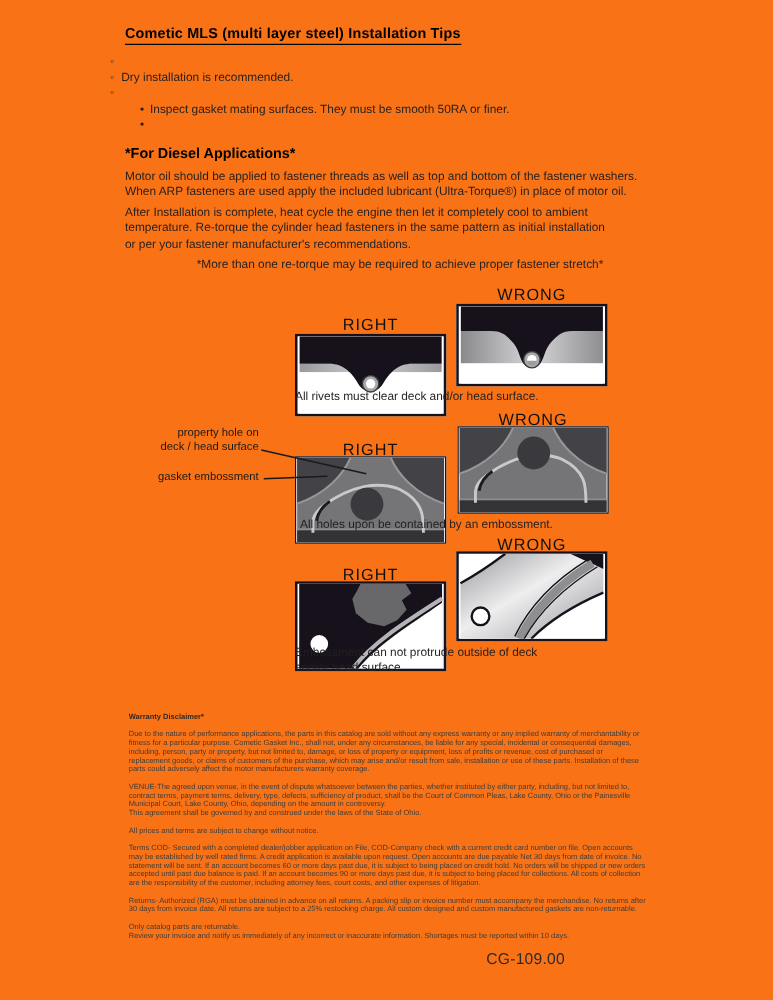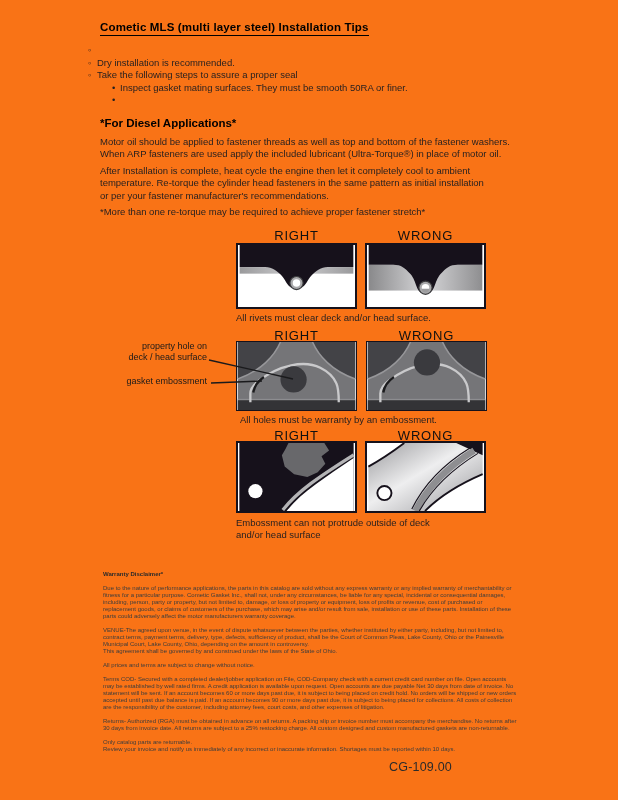--- a/index.html
+++ b/index.html
@@ -13,25 +13,25 @@
          border-bottom:1.5px solid #000;padding-bottom:2px;letter-spacing:.15px;}
   
   .tips{left:88px;top:44px;width:460px;font-size:9.5px;line-height:12.6px;}
   .tip{display:flex;}
   .tip .marker{width:9px;flex:0 0 9px;text-align:left;}
   .tip.lvl2{padding-left:24px;}
   .tip.lvl2 .marker{width:8px;flex:0 0 8px;}
   
   .diesel-h{left:100px;top:117px;font-size:11.5px;font-weight:bold;color:#000;}
   .body-par{left:100px;width:440px;font-size:9.5px;line-height:12.3px;white-space:pre-line;}
-  .p1{top:136px;} .p2{top:165px;} .p3{top:206px;}
+  .p1{top:136px;} .p2{top:165px;} .p3{top:206px;text-align:center;}
   
   .dg-label{width:121px;text-align:center;font-size:13px;letter-spacing:.8px;color:#111;}
   .r1l{top:228px;} .r2l{top:328px;} .r3l{top:428px;}
-  .colL{left:236px;} .colR{left:365px;} .colR2{left:366px;}
+  .colL{left:236px;margin-top:24px;} .colR{left:365px;} .colR2{left:366px;}
   
   .dg-box{width:121px;box-sizing:border-box;border:2px solid #16111b;background:#fff;}
   .dg-box svg{display:block;width:100%;height:100%;}
   .b66{height:66px;top:243px;}
   .b70{height:70px;top:341px;border-width:1.5px;}
   .b72{height:72px;top:441px;}
   
   .caption{font-size:9.5px;color:#231f20;white-space:pre-line;line-height:11.5px;}
   .cap1{left:236px;top:312px;}
   .cap2{left:240px;top:414px;}
@@ -57,21 +57,20 @@
   <div class="abs tips">
     <div class="tip lvl1">
         <span class="marker">◦</span>
       </div>
     <div class="tip lvl1">
         <span class="marker">◦</span>
         <span>Dry installation is recommended.</span>
       </div>
     <div class="tip lvl1">
         <span class="marker">◦</span>
-        <span>Take the following steps to assure a proper seal</span>
       </div>
     <div class="tip lvl2">
         <span class="marker">•</span>
         <span>Inspect gasket mating surfaces.  They must be smooth 50RA or finer.</span>
       </div>
     <div class="tip lvl2">
         <span class="marker">•</span>
       </div>
   </div>
 
@@ -153,21 +152,21 @@
       <path d="M44,0 C38,14 24,30 0,38" fill="none" stroke="#97979a" stroke-width="1.6"></path>
       <path d="M121,0 H77 C83,14 97,30 121,38 Z" fill="#434347"></path>
       <path d="M77,0 C83,14 97,30 121,38" fill="none" stroke="#97979a" stroke-width="1.6"></path>
       <rect y="58.5" width="121" height="1.5" fill="#8d8d90"></rect>
       <rect y="60" width="121" height="10" fill="#333336"></rect>
       <path d="M13,62 V53 C13,48 16,44 22,39.5 C30,33.5 43,26.5 55,24 C65,22 77,22.5 85,26.5 C93,30.5 99,36.5 101.5,42.5 C103.5,47 104,51 104,62" fill="none" stroke="#c9c9cb" stroke-width="2.4"></path>
       <path d="M16,52 C17,46 21,40 27,36" fill="none" stroke="#1b1b1d" stroke-width="2.4"></path>
       <circle cx="61" cy="21" r="13.5" fill="#3a3a3e"></circle>
     </svg>
   </div>
-  <div class="abs caption cap2">All holes must be warranty by an embossment.</div>
+  <div class="abs caption cap2">All holes upon be contained by an embossment.</div>
 
   <div class="abs dg-label r3l colL">RIGHT</div>
   <div class="abs dg-label r3l colR">WRONG</div>
 
   <div class="abs dg-box b72 colL">
     <svg viewBox="0 0 121 72">
       <rect width="121" height="72" fill="#16111b"></rect>
       <path d="M121,12.5 C90,32.5 63,49 46,71" fill="none" stroke="#b4b4b6" stroke-width="3.5"></path>
       <path d="M121,16 C92,36 66,52 50,72 H121 Z" fill="#ffffff"></path>
       <polygon points="52,0 90,0 95,8 87,14 91,22 83,31 72,36 58,33 48,25 45,13 49,6" fill="#68686b"></polygon>

